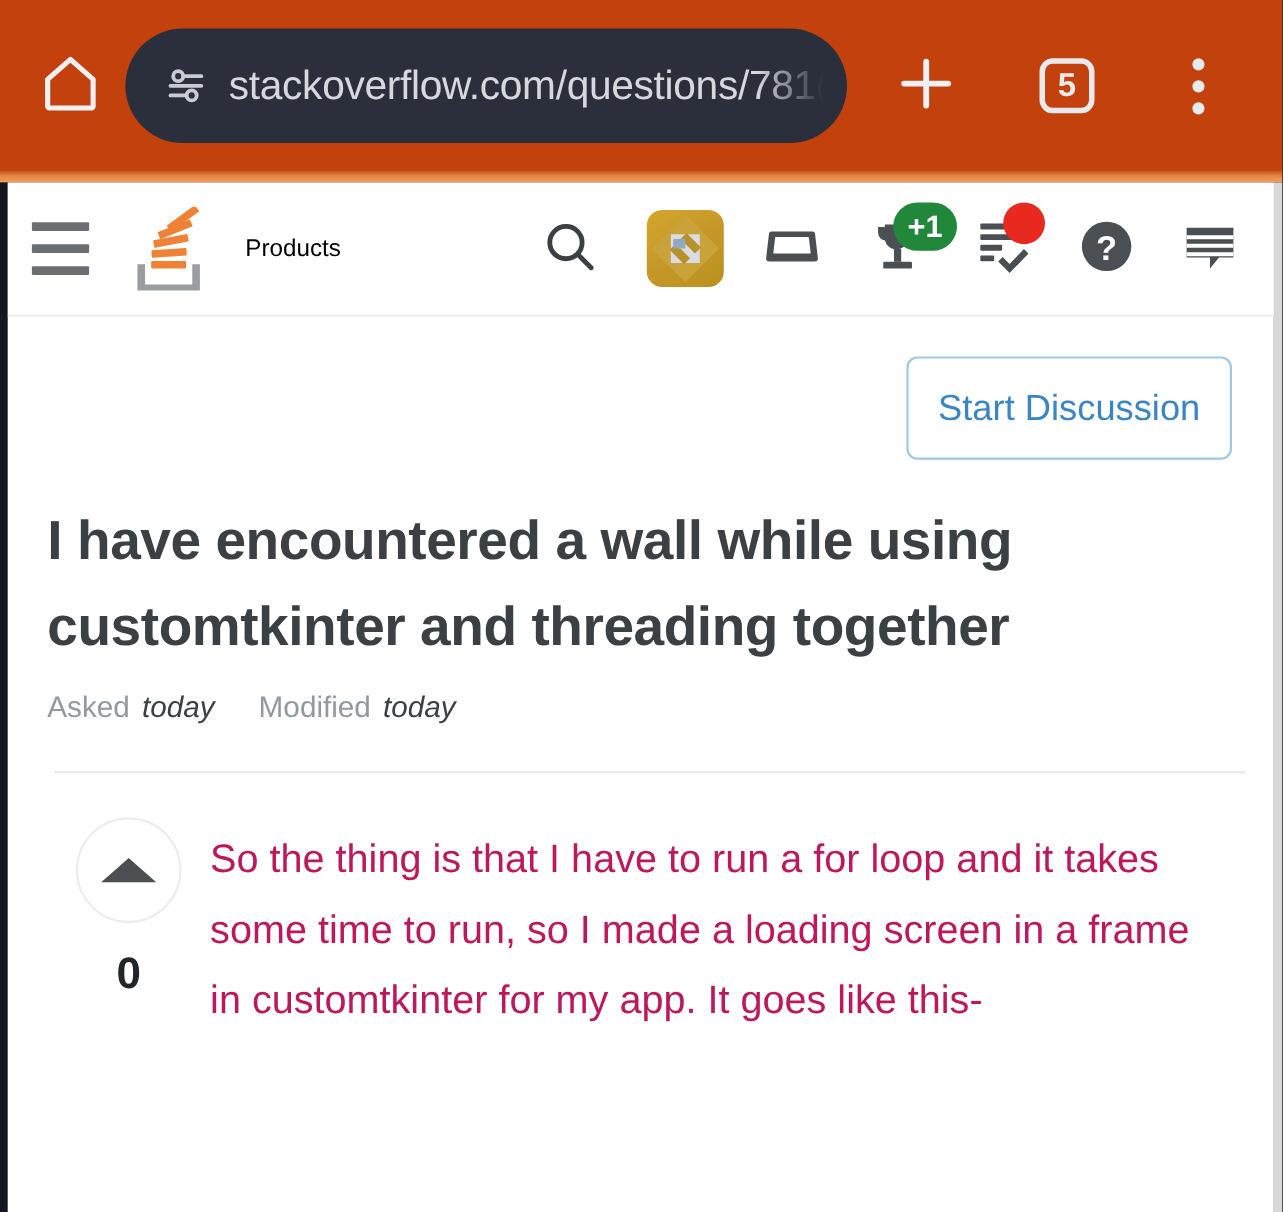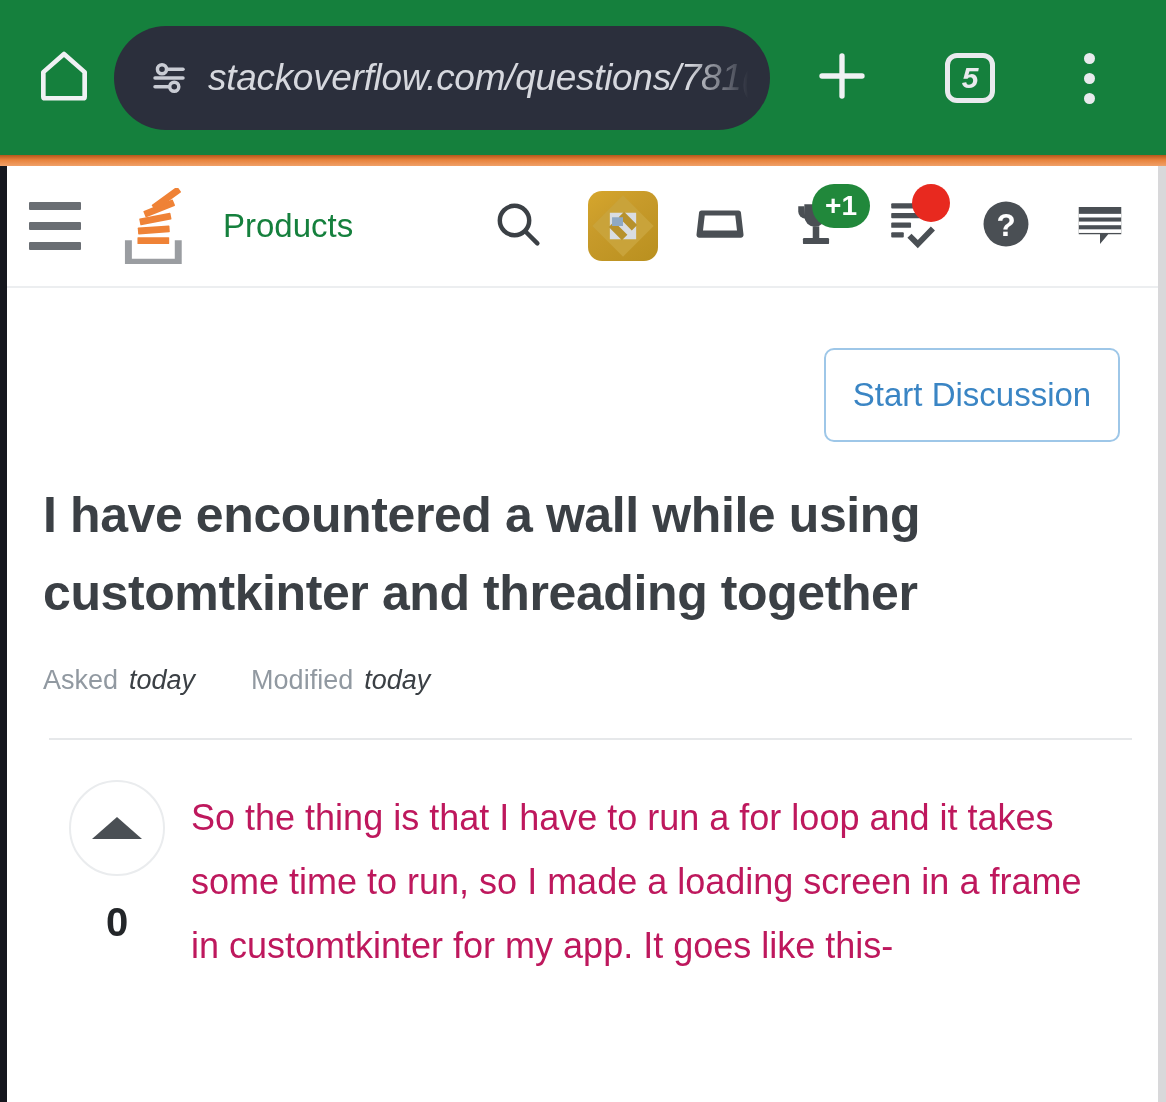--- a/index.html
+++ b/index.html
@@ -19,24 +19,23 @@
     background: #13151c;
     overflow: hidden;
   }
 
   
   .browser-bar {
     position: absolute;
     left: 0; top: 0;
     width: 1166px;
     height: 156px;
-    background: #15803d;
-    display: flex;
-    align-items: center;
-    font-style: italic;
+    background: #c2410c;
+    display: flex;
+    align-items: center;
   }
 
   .home-btn {
     width: 92px;
     height: 92px;
     margin-left: 18px;
     display: flex;
     align-items: center;
     justify-content: center;
     flex: none;
@@ -156,22 +155,22 @@
     flex: none;
     width: 102px;
     display: flex;
     align-items: center;
     justify-content: center;
     padding-top: 4px;
   }
 
   .nav-products {
     flex: none;
-    color: #15803d;
-    font-size: 33px;
+    color: #000000;
+    font-size: 22px;
     margin-left: 18px;
     white-space: nowrap;
   }
 
   .nav-spacer { flex: 1 1 auto; }
 
   .nav-icon {
     flex: none;
     position: relative;
     width: 84px;
@@ -218,21 +217,21 @@
     background: #e8291f;
   }
 
   
   .content { position: relative; padding: 0 36px; }
 
   .actions {
     display: flex;
     flex-direction: column;
     align-items: flex-end;
-    padding-top: 60px;
+    padding-top: 36px;
     padding-right: 2px;
   }
 
   .btn-discussion {
     width: 296px;
     height: 94px;
     border: 2px solid #9ec7e8;
     border-radius: 10px;
     background: #fff;
     color: #3a85c4;
@@ -259,24 +258,24 @@
   .q-title {
     margin-top: 34px;
     color: #3b4045;
     font-size: 50px;
     line-height: 1.56;
     font-weight: 700;
     letter-spacing: -0.4px;
   }
 
   .q-meta {
-    margin-top: 33px;
-    display: flex;
-    align-items: center;
-    gap: 16px;
+    margin-top: 20px;
+    display: flex;
+    align-items: center;
+    gap: 0;
     font-size: 27px;
     white-space: nowrap;
   }
   .meta-group { display: flex; align-items: baseline; margin-right: 40px; }
   .meta-label { color: #9199a1; }
   .meta-value { color: #3b4045; margin-left: 11px; font-style: italic; }
 
   .divider {
     margin-top: 42px;
     margin-left: 6px;

